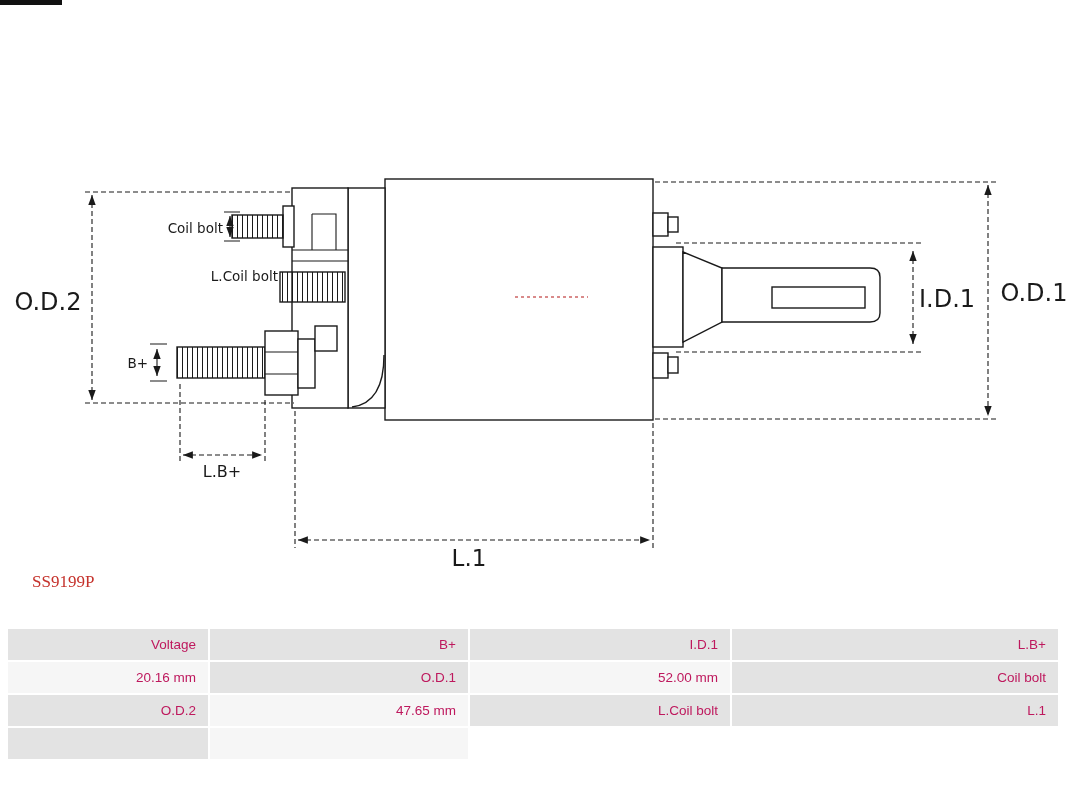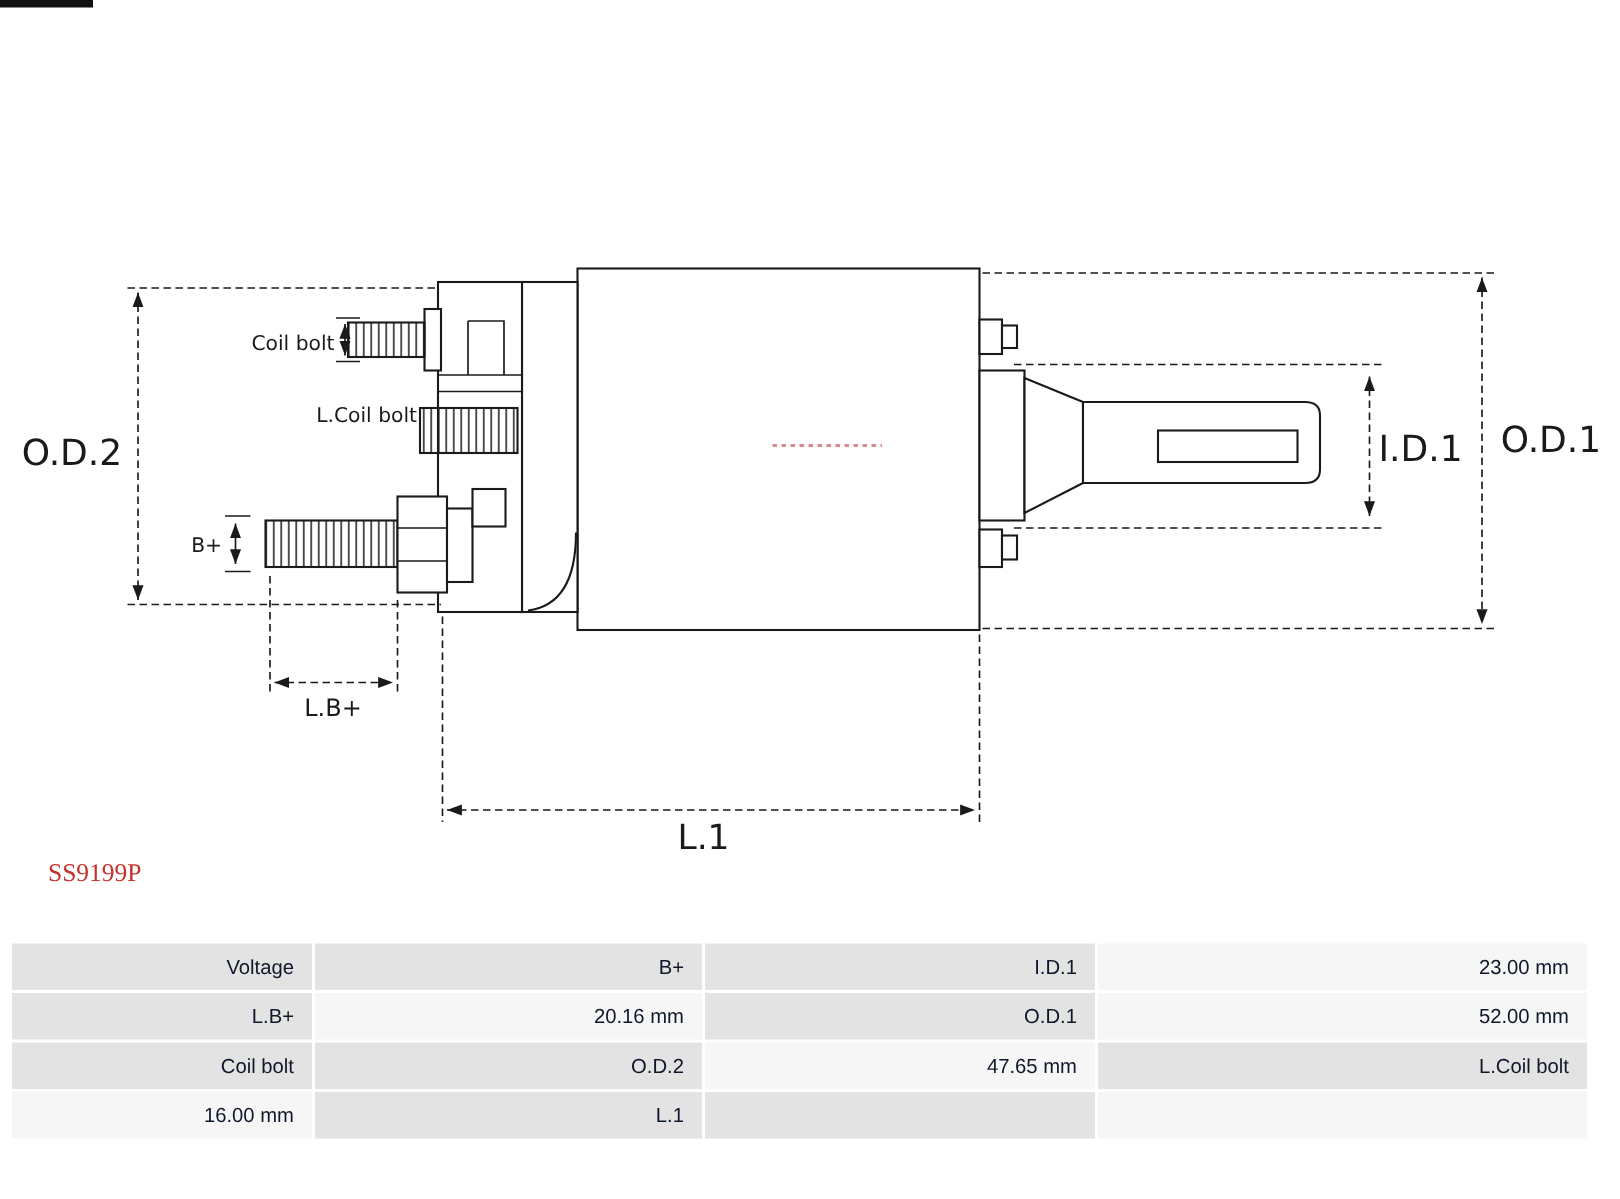--- a/index.html
+++ b/index.html
@@ -14,21 +14,21 @@
     position: absolute; top: 572px; left: 10px;
     font-size: 17px; color: #c5312b; font-family: Liberation Serif, serif; margin-left: 22px;
   }
   .spec-table {
     position: absolute; top: 629px; left: 8px;
     display: grid; grid-template-columns: 200px 258px 260px 326px;
     gap: 2px; background: #ffffff;
   }
   .cell {
     height: 31px; display: flex; align-items: center; justify-content: flex-end;
-    padding-right: 12px; font-size: 13.5px; color: #0f172a;
+    padding-right: 12px; font-size: 13.5px; color: #be185d;
   }
   .cell.label { background: #e3e3e3; }
   .cell.value { background: #f6f6f6; }
   svg text { font-family: "DejaVu Sans", sans-serif; fill: #1a1a1a; }
 </style>
 </head>
 <body>
 
 <div class="logo-artifact"></div>
 
@@ -104,29 +104,27 @@
   </g>
 </svg>
 
 <div class="part-number">SS9199P</div>
 
 <div class="spec-table">
   <div class="cell label">Voltage</div>
   <div class="cell label">B+</div>
 
   <div class="cell label">I.D.1</div>
-  <div class="cell value">23.00 mm</div>
   <div class="cell label">L.B+</div>
   <div class="cell value">20.16 mm</div>
 
   <div class="cell label">O.D.1</div>
   <div class="cell value">52.00 mm</div>
   <div class="cell label">Coil bolt</div>
 
   <div class="cell label">O.D.2</div>
   <div class="cell value">47.65 mm</div>
   <div class="cell label">L.Coil bolt</div>
-  <div class="cell value">16.00 mm</div>
 
   <div class="cell label">L.1</div>
   <div class="cell label"></div>
   <div class="cell value"></div>
 </div>
 
 </body></html>

